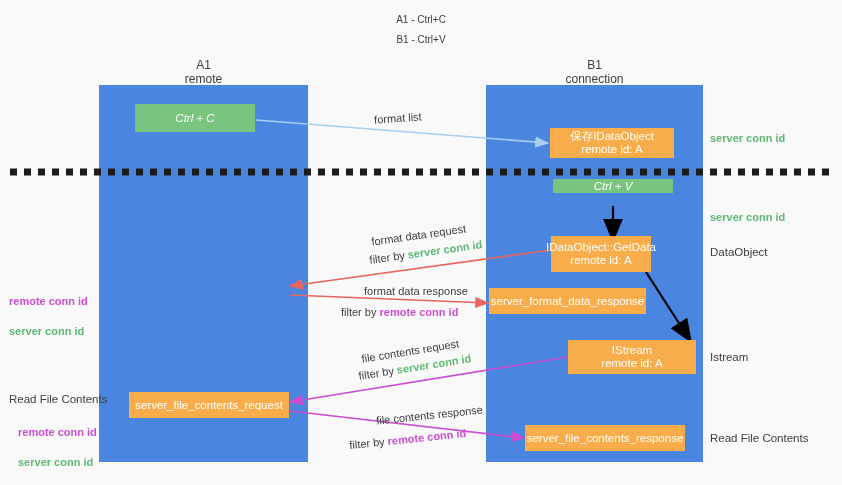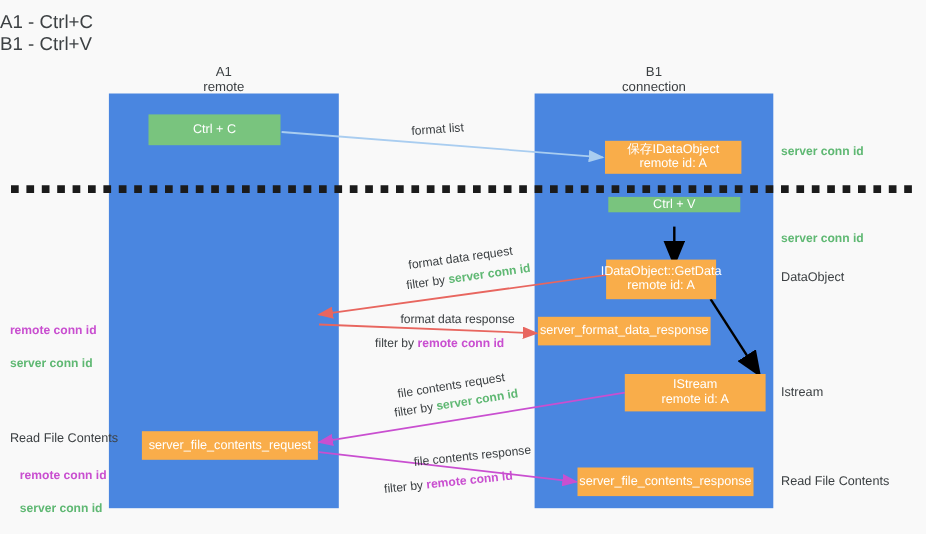--- a/index.html
+++ b/index.html
@@ -8,38 +8,38 @@
     background:#f9f9f9;
     font-family:"Liberation Sans", sans-serif;
     overflow:hidden;
     position:relative;
   }
   #stage{position:absolute;left:0;top:0;width:842px;height:485px;}
   svg.layer{position:absolute;left:0;top:0;width:842px;height:485px;pointer-events:none;}
 
   .title{
     position:absolute;left:0;top:10px;width:842px;
-    font-size:17px;color:#3c4043;line-height:20px;
+    text-align:center;font-size:10px;color:#3c4043;line-height:20px;
     white-space:pre-line;
   }
 
   .col{position:absolute;background:#4a86e0;}
   .colhdr{
     position:absolute;text-align:center;font-size:12px;color:#3c4043;
     line-height:14px;white-space:pre-line;
   }
 
   .node{
     position:absolute;box-sizing:border-box;
     display:flex;align-items:center;justify-content:center;
     text-align:center;color:#ffffff;font-size:11.5px;line-height:13px;
     white-space:pre-line;padding:2px 4px;
   }
   .node.orange{background:#f9ad4a;}
-  .node.green{background:#79c47e;}
+  .node.green{background:#79c47e;font-style:italic;}
 
   .edgelabel{
     position:absolute;font-size:11px;color:#3c4043;line-height:14px;
     white-space:nowrap;
   }
   .edgelabel .g{color:#5fb873;font-weight:bold;}
   .edgelabel .p{color:#c94fd0;font-weight:bold;}
 
   .sidelabel{
     position:absolute;font-size:11.5px;color:#3c4043;line-height:15px;

